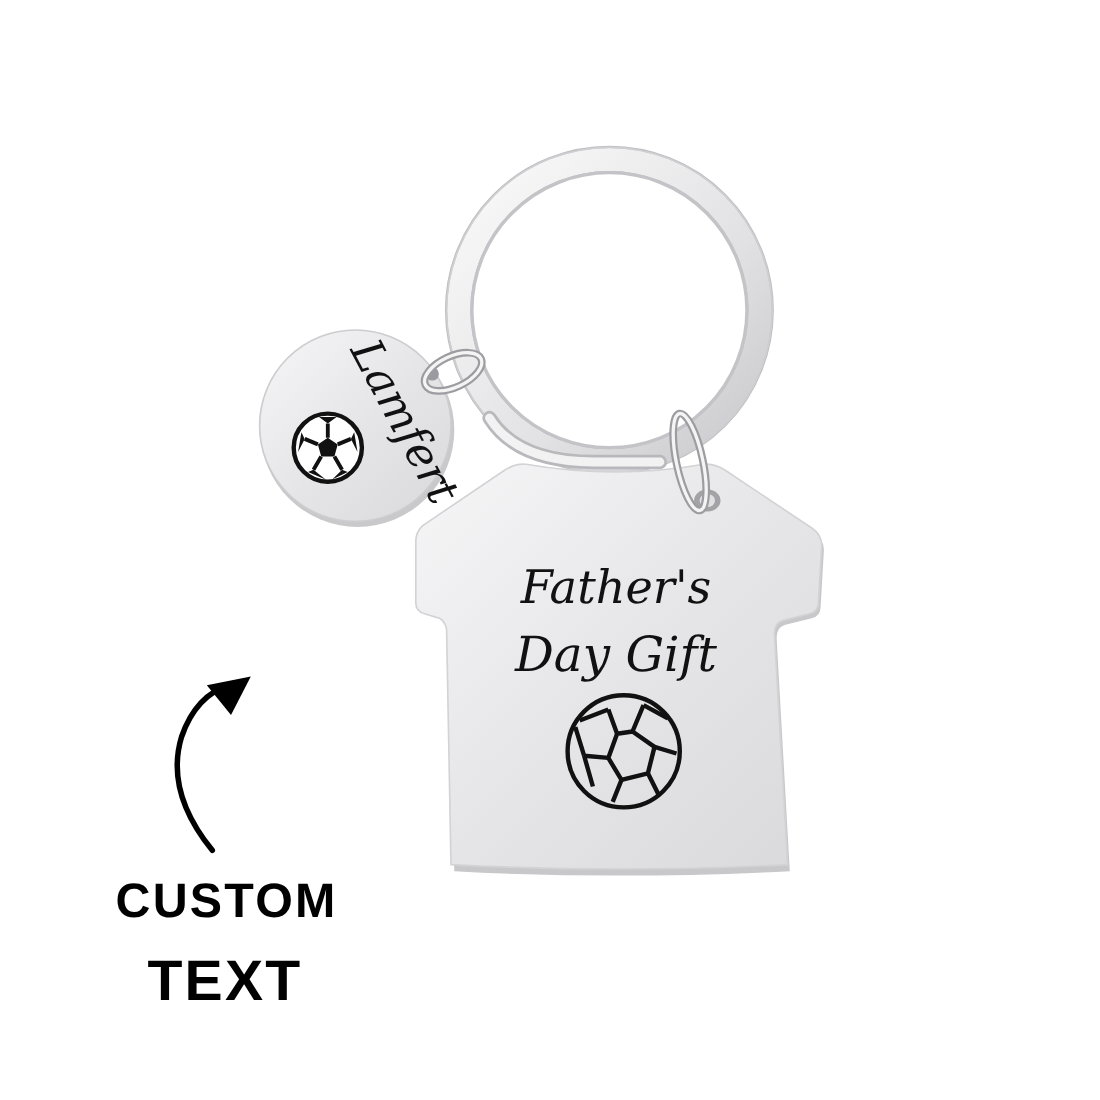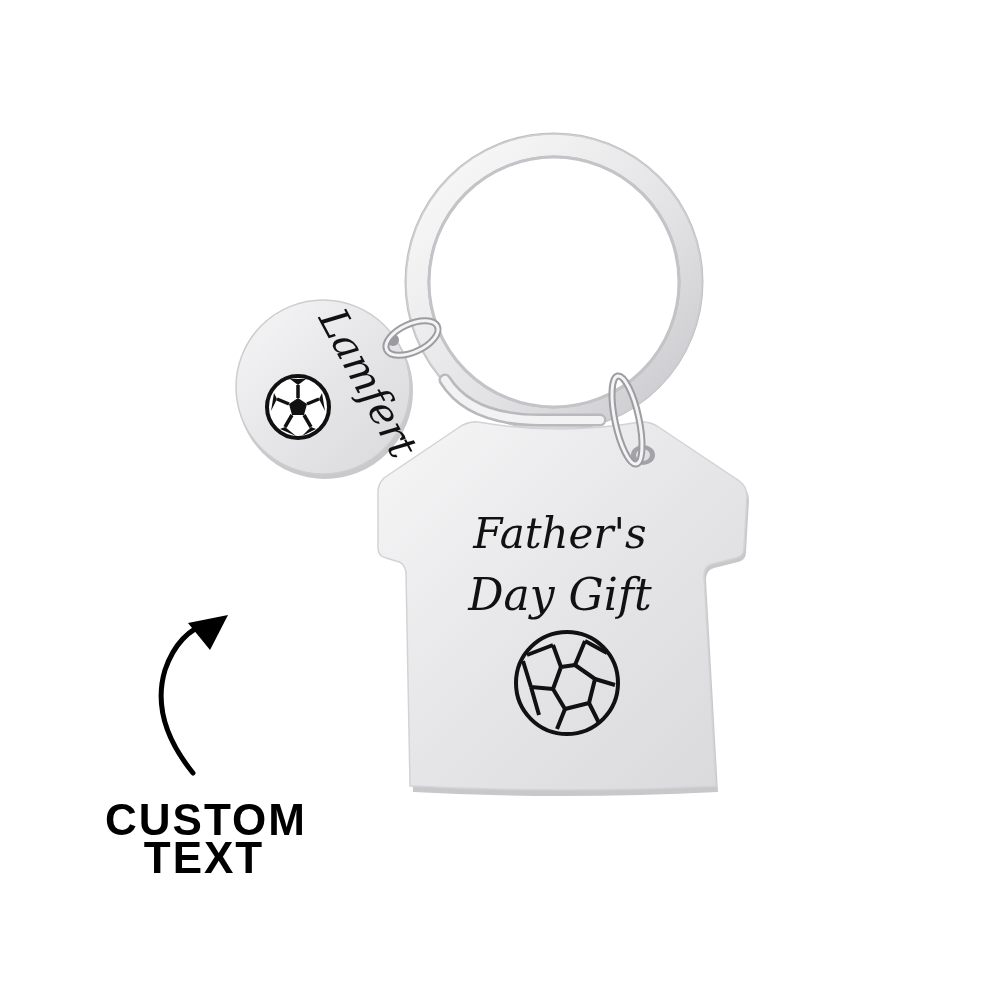--- a/index.html
+++ b/index.html
@@ -3,21 +3,21 @@
 <meta charset="utf-8">
 <style>
   html, body { margin:0; padding:0; background:#ffffff; }
   body { width:1000px; height:1000px; position:relative; overflow:hidden; font-family:"Liberation Sans", sans-serif; }
   #scene { position:absolute; left:0; top:0; width:1000px; height:1000px; }
   .label {
     position:absolute; font-family:"Liberation Sans", sans-serif; font-weight:bold;
     color:#000; letter-spacing:2px; text-align:center; line-height:1;
   }
   #label-custom { left:104px; top:798px; width:204px; font-size:44px; }
-  #label-text { left:134px; top:836px; width:140px; font-size:44px; }
+  #label-text { left:134px; top:866px; width:140px; font-size:52px; }
   .script { font-family:"DejaVu Serif", serif; font-style:italic; fill:#111; }
 </style>
 </head>
 <body>
 
 <svg id="scene" viewBox="0 0 1000 1000" xmlns="http://www.w3.org/2000/svg">
   <defs>
     <linearGradient id="metal" x1="0" y1="0" x2="1" y2="1">
       <stop offset="0" stop-color="#f6f6f7"></stop>
       <stop offset="0.5" stop-color="#e6e6e8"></stop>

